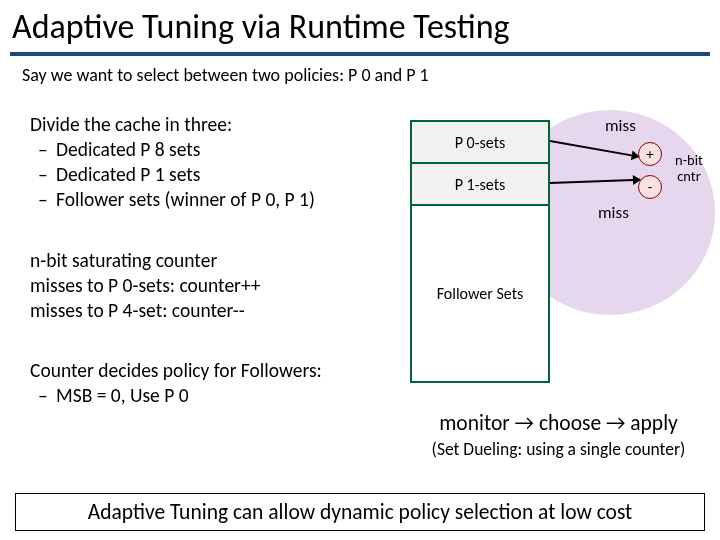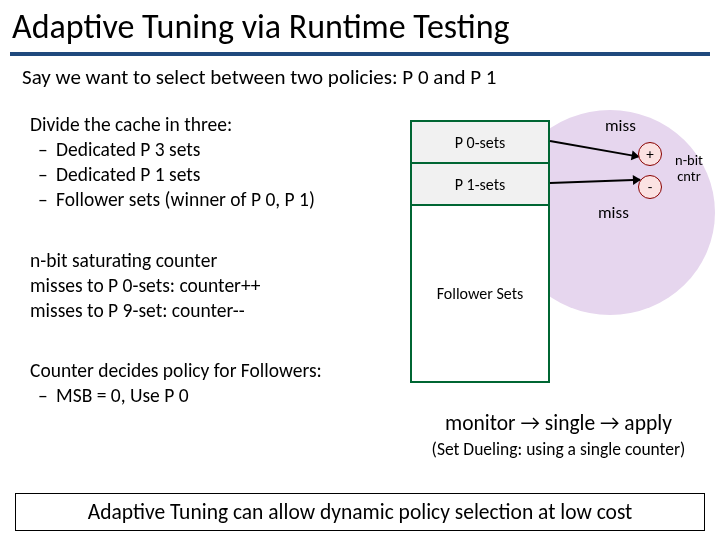--- a/index.html
+++ b/index.html
@@ -1,20 +1,20 @@
 <!DOCTYPE html>
 <html><head>
 <meta charset="utf-8">
 <style>
   * { box-sizing: border-box; margin: 0; padding: 0; }
   html, body { width: 720px; height: 540px; font-family: Calibri, Arial, sans-serif; color: #000; background: #fff; }
   .slide { position: relative; width: 720px; height: 404px; }
   .title { position: absolute; left: 12px; top: 6px; font-size: 34px; font-weight: 400; }
   .rule { position: absolute; left: 10px; top: 52px; width: 700px; height: 4px; background: #1f497d; }
-  .subtitle { position: absolute; left: 22px; top: 64px; font-size: 21px; }
+  .subtitle { position: absolute; left: 22px; top: 64px; font-size: 18px; }
   .left { position: absolute; left: 30px; width: 370px; font-size: 19.5px; line-height: 1.28; }
   .block1 { top: 112px; }
   .block2 { top: 248px; }
   .block3 { top: 358px; }
   .indent { padding-left: 26px; position: relative; }
   .indent::before { content: "–"; position: absolute; left: 8px; }
   .dgm { position: absolute; left: 410px; top: 120px; width: 300px; height: 300px; }
   .oval { position: absolute; left: 95px; top: -10px; width: 210px; height: 205px; border-radius: 50%; background: #e6d6ee; }
   .cache { position: absolute; left: 0px; top: 0px; width: 140px; border: 2.5px solid #063; background: #fff; }
   .row { border-bottom: 2.5px solid #063; text-align: center; font-size: 16px; display: flex; align-items: center; justify-content: center; }
@@ -38,29 +38,29 @@
 </head>
 <body>
 
 <div class="slide">
   <div class="title">Adaptive Tuning via Runtime Testing</div>
   <div class="rule"></div>
   <div class="subtitle">Say we want to select between two policies: P 0 and P 1</div>
 
   <div class="left block1">
     <div>Divide the cache in three:</div>
-    <div class="indent">Dedicated P 3 sets</div>
+    <div class="indent">Dedicated P 8 sets</div>
     <div class="indent">Dedicated P 1 sets</div>
     <div class="indent">Follower sets (winner of P 0, P 1)</div>
   </div>
 
   <div class="left block2">
     <div>n-bit saturating counter</div>
     <div>misses to P 0-sets: counter++</div>
-    <div>misses to P 9-set: counter--</div>
+    <div>misses to P 4-set: counter--</div>
   </div>
 
   <div class="left block3">
     <div>Counter decides policy for Followers:</div>
     <div class="indent">MSB = 0, Use P 0</div>
   </div>
 
   <div class="dgm">
     <div class="oval"></div>
     <div class="cache">
@@ -70,19 +70,19 @@
     </div>
     <div class="arr arr1"></div>
     <div class="arr arr2"></div>
     <div class="missTop">miss</div>
     <div class="missBot">miss</div>
     <div class="bub plus">+</div>
     <div class="bub minus">-</div>
     <div class="cntr">n-bit cntr</div>
   </div>
 
-  <div class="monitor">monitor → single → apply</div>
+  <div class="monitor">monitor → choose → apply</div>
   <div class="dueling">(Set Dueling: using a single counter)</div>
 
   <div class="footbox">
     <span>Adaptive Tuning can allow dynamic policy selection at low cost</span>
   </div>
 </div>
 
 </body></html>

